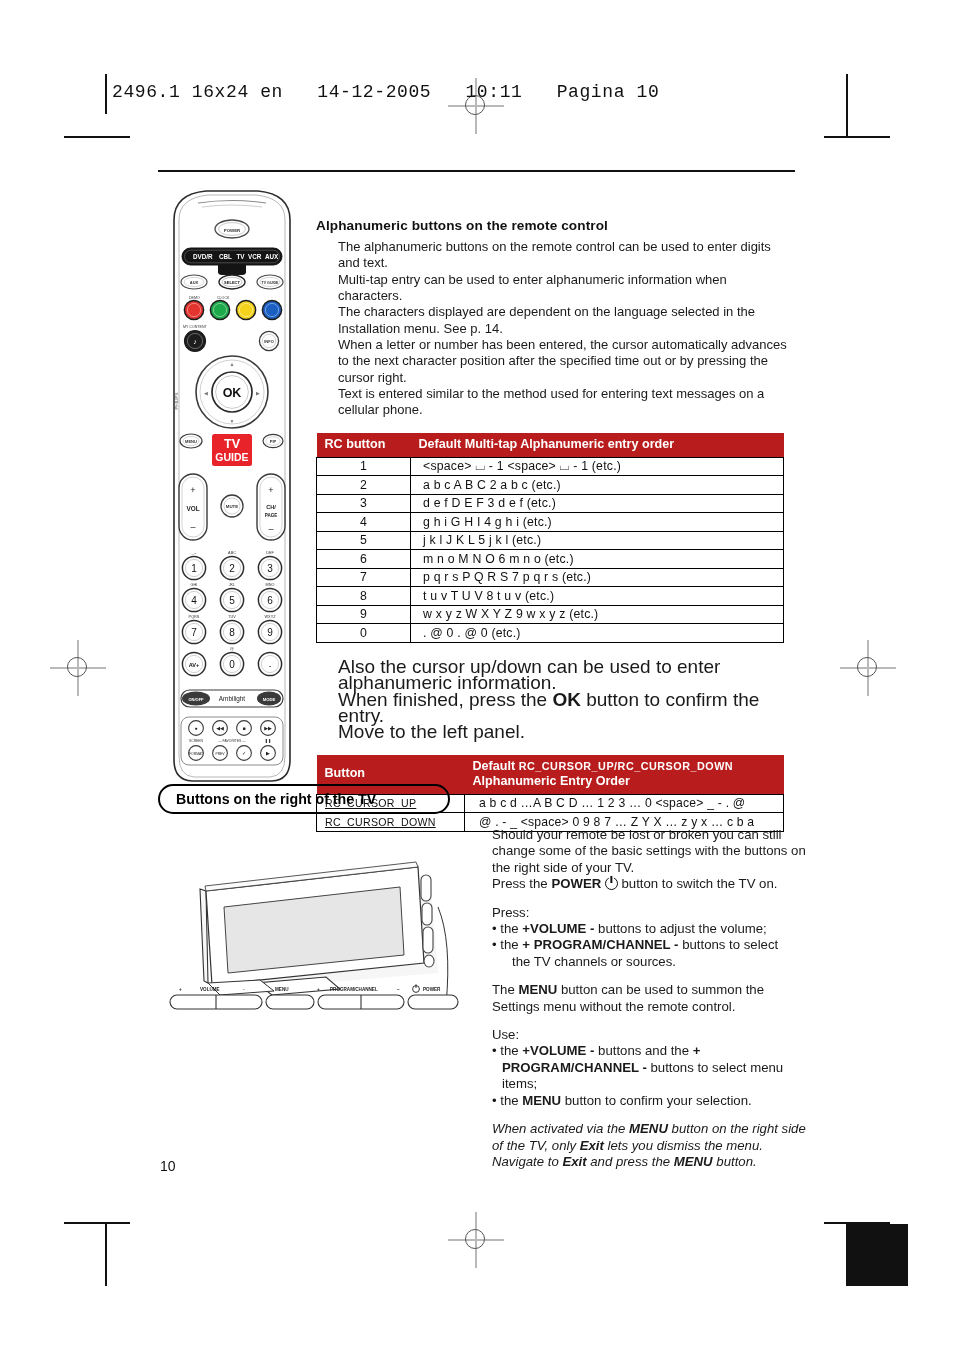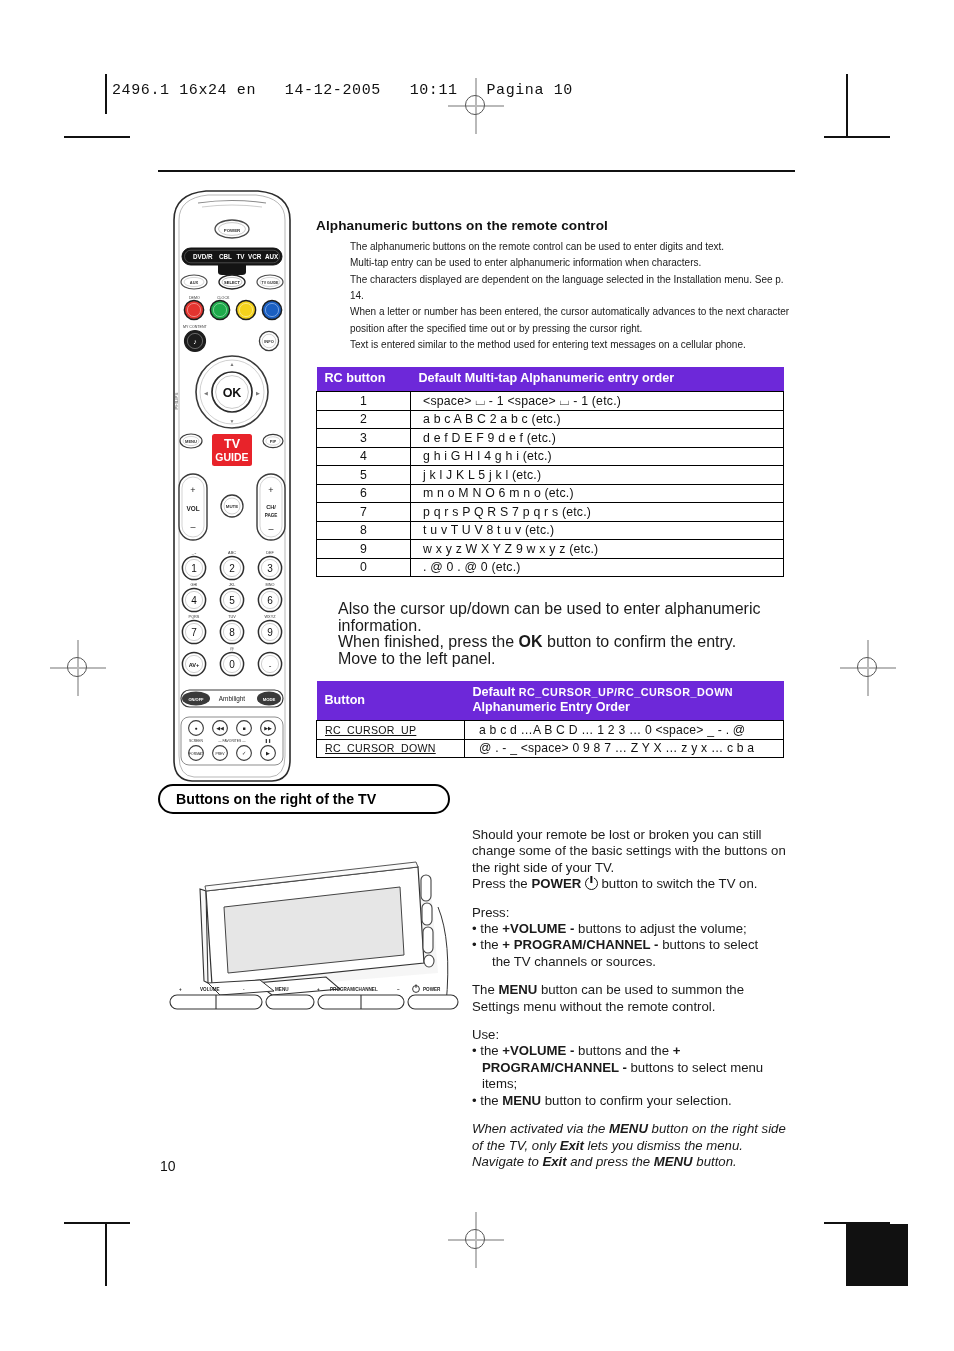--- a/index.html
+++ b/index.html
@@ -47,21 +47,21 @@
     box-sizing: border-box;
     background: transparent;
   }
 
   
   #file-slug {
     position: absolute;
     left: 112px;
     top: 82px;
     font-family: "Liberation Mono", "DejaVu Sans Mono", monospace;
-    font-size: 15px;
+    font-size: 18px;
     letter-spacing: 0.6px;
     color: #111;
     white-space: pre;
   }
   #slug-rule {
     position: absolute;
     left: 105px;
     top: 74px;
     width: 1.6px;
     height: 40px;
@@ -104,36 +104,36 @@
     width: 478px;
   }
   .sec-title {
     font-size: 13.6px;
     font-weight: bold;
     color: #111;
     margin: 0 0 6px 0;
     letter-spacing: 0.1px;
   }
   .indent-block {
-    margin-left: 34px;
-    font-size: 10px;
+    margin-left: 22px;
+    font-size: 13px;
     line-height: 16.35px;
     color: #1a1a1a;
   }
   .indent-block p { margin: 0; }
 
   
   table.dt {
     border-collapse: collapse;
     width: 468px;
     margin: 0;
     table-layout: fixed;
   }
   table.dt th {
-    background: #6d28d9;
+    background: #b91c1c;
     color: #fff;
     font-size: 12.6px;
     font-weight: bold;
     text-align: left;
     padding: 4px 0 5px 8px;
     border: none;
     line-height: 15px;
   }
   table.dt td {
     border: 1px solid #000;
@@ -165,23 +165,23 @@
   }
   th.h-key  { width: 86px; }
   th.h-key2 { width: 140px; }
   .mono-sm {
     font-size: 10.8px;
     letter-spacing: 0.5px;
   }
 
   #table1-wrap { margin-top: 14px; }
   #mid-note {
-    margin-top: 24px;
+    margin-top: 16px;
     margin-left: 22px;
-    font-size: 16px;
+    font-size: 19px;
     line-height: 16.4px;
   }
   #mid-note p { margin: 0; }
   #table2-wrap { margin-top: 14px; }
 
   
   #tv-heading {
     position: absolute;
     left: 158px;
     top: 784px;
@@ -210,21 +210,21 @@
   #tv-buttons-bar {
     position: absolute;
     left: 165px;
     top: 983px;
     width: 300px;
     height: 30px;
   }
 
   #tv-text {
     position: absolute;
-    left: 472px;
+    left: 492px;
     top: 827px;
     width: 316px;
     font-size: 13.2px;
     line-height: 16.4px;
     color: #1a1a1a;
   }
   #tv-text p { margin: 0; }
   #tv-text .gap { height: 12px; }
   #tv-text .bullet {
     padding-left: 10px;
@@ -504,21 +504,21 @@
         <tr>
           <td class="k">1</td>
           <td class="v">&lt;space&gt; ⌴  - 1 &lt;space&gt; ⌴  - 1 (etc.)</td>
         </tr>
         <tr>
           <td class="k">2</td>
           <td class="v">a   b   c   A   B   C  2   a   b   c    (etc.)</td>
         </tr>
         <tr>
           <td class="k">3</td>
-          <td class="v">d   e   f   D   E   F  9   d   e   f    (etc.)</td>
+          <td class="v">d   e   f   D   E   F  3   d   e   f    (etc.)</td>
         </tr>
         <tr>
           <td class="k">4</td>
           <td class="v">g   h   i   G  H  I   4   g   h   i    (etc.)</td>
         </tr>
         <tr>
           <td class="k">5</td>
           <td class="v">j   k   l   J   K  L   5   j   k   l    (etc.)</td>
         </tr>
         <tr>

